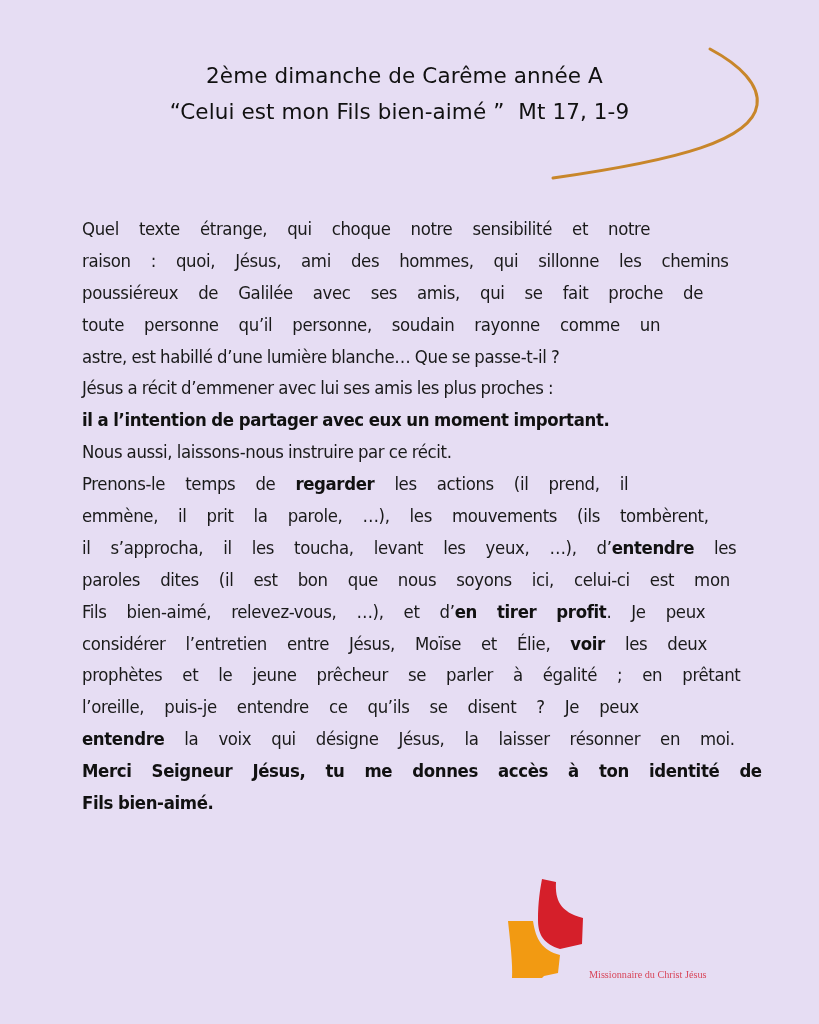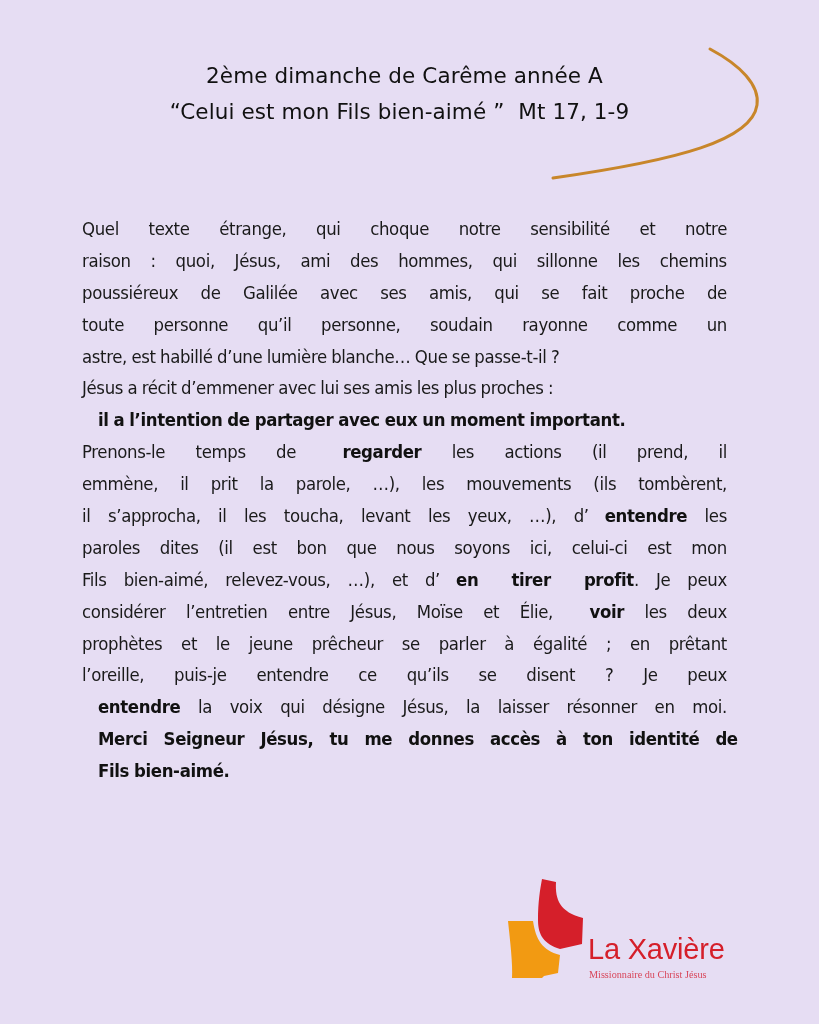--- a/index.html
+++ b/index.html
@@ -49,23 +49,24 @@
       white-space: nowrap;
       height: 31.9px;
     }
     .line.left {
       text-align: left;
       text-align-last: left;
     }
     .line span { white-space: pre; }
     .line .just {
       display: flex;
-      justify-content: space-between;
-    }
-    b { font-weight: bold; color: #111; margin-left: 16px; }
+      justify-content: flex-start;
+      gap: 20px;
+    }
+    b { font-weight: bold; color: #111; }
 
     .logo {
       position: absolute;
       left: 500px; top: 870px;
       width: 260px; height: 130px;
     }
     .logo svg { position: absolute; left: 0; top: 0; }
     .logo-name {
       position: absolute;
       left: 88px; top: 63px;
@@ -146,20 +147,21 @@
         <span><span>personne,</span></span>
         <span><span>soudain</span></span>
         <span><span>rayonne</span></span>
         <span><span>comme</span></span>
         <span><span>un</span></span>
       </div>
     </div>
     <div class="line left"><span>astre, est habillé d’une lumière blanche… Que se passe-t-il ?</span></div>
     <div class="line left"><span>Jésus a récit d’emmener avec lui ses amis les plus proches :</span></div>
     <div class="line left"><b>il a l’intention de partager avec eux un moment important.</b></div>
+    <div class="line left"><span>Nous aussi, laissons-nous instruire par ce récit.</span></div>
     <div class="line">
       <div class="just">
         <span><span>Prenons-le</span></span>
         <span><span>temps</span></span>
         <span><span>de</span></span>
         <span><b>regarder</b></span>
         <span><span>les</span></span>
         <span><span>actions</span></span>
         <span><span>(il</span></span>
         <span><span>prend,</span></span>
@@ -302,15 +304,14 @@
     <div class="line left"><b>Fils bien-aimé.</b></div>
   </div>
 
 <div class="logo">
   <svg width="260" height="130" viewBox="0 0 260 130">
 
     <path d="M8 51 L33 51 C 36 70, 42 80, 60 85 L 58 103 L 44 106 L 42 108 L 12 108 C 13 95, 10 70, 8 51 Z" fill="#f29a12"></path>
 
     <path d="M42 9 L 56 12 C 55 30, 60 42, 83 48 L 82 74 L 60 79 C 44 74, 38 65, 38 50 C 38 32, 40 20, 42 9 Z" fill="#d51f2a"></path>
   </svg>
-  <div class="logo-name">La Xavière</div>
   <div class="logo-tagline">Missionnaire du Christ Jésus</div>
 </div>
 
 </body></html>

